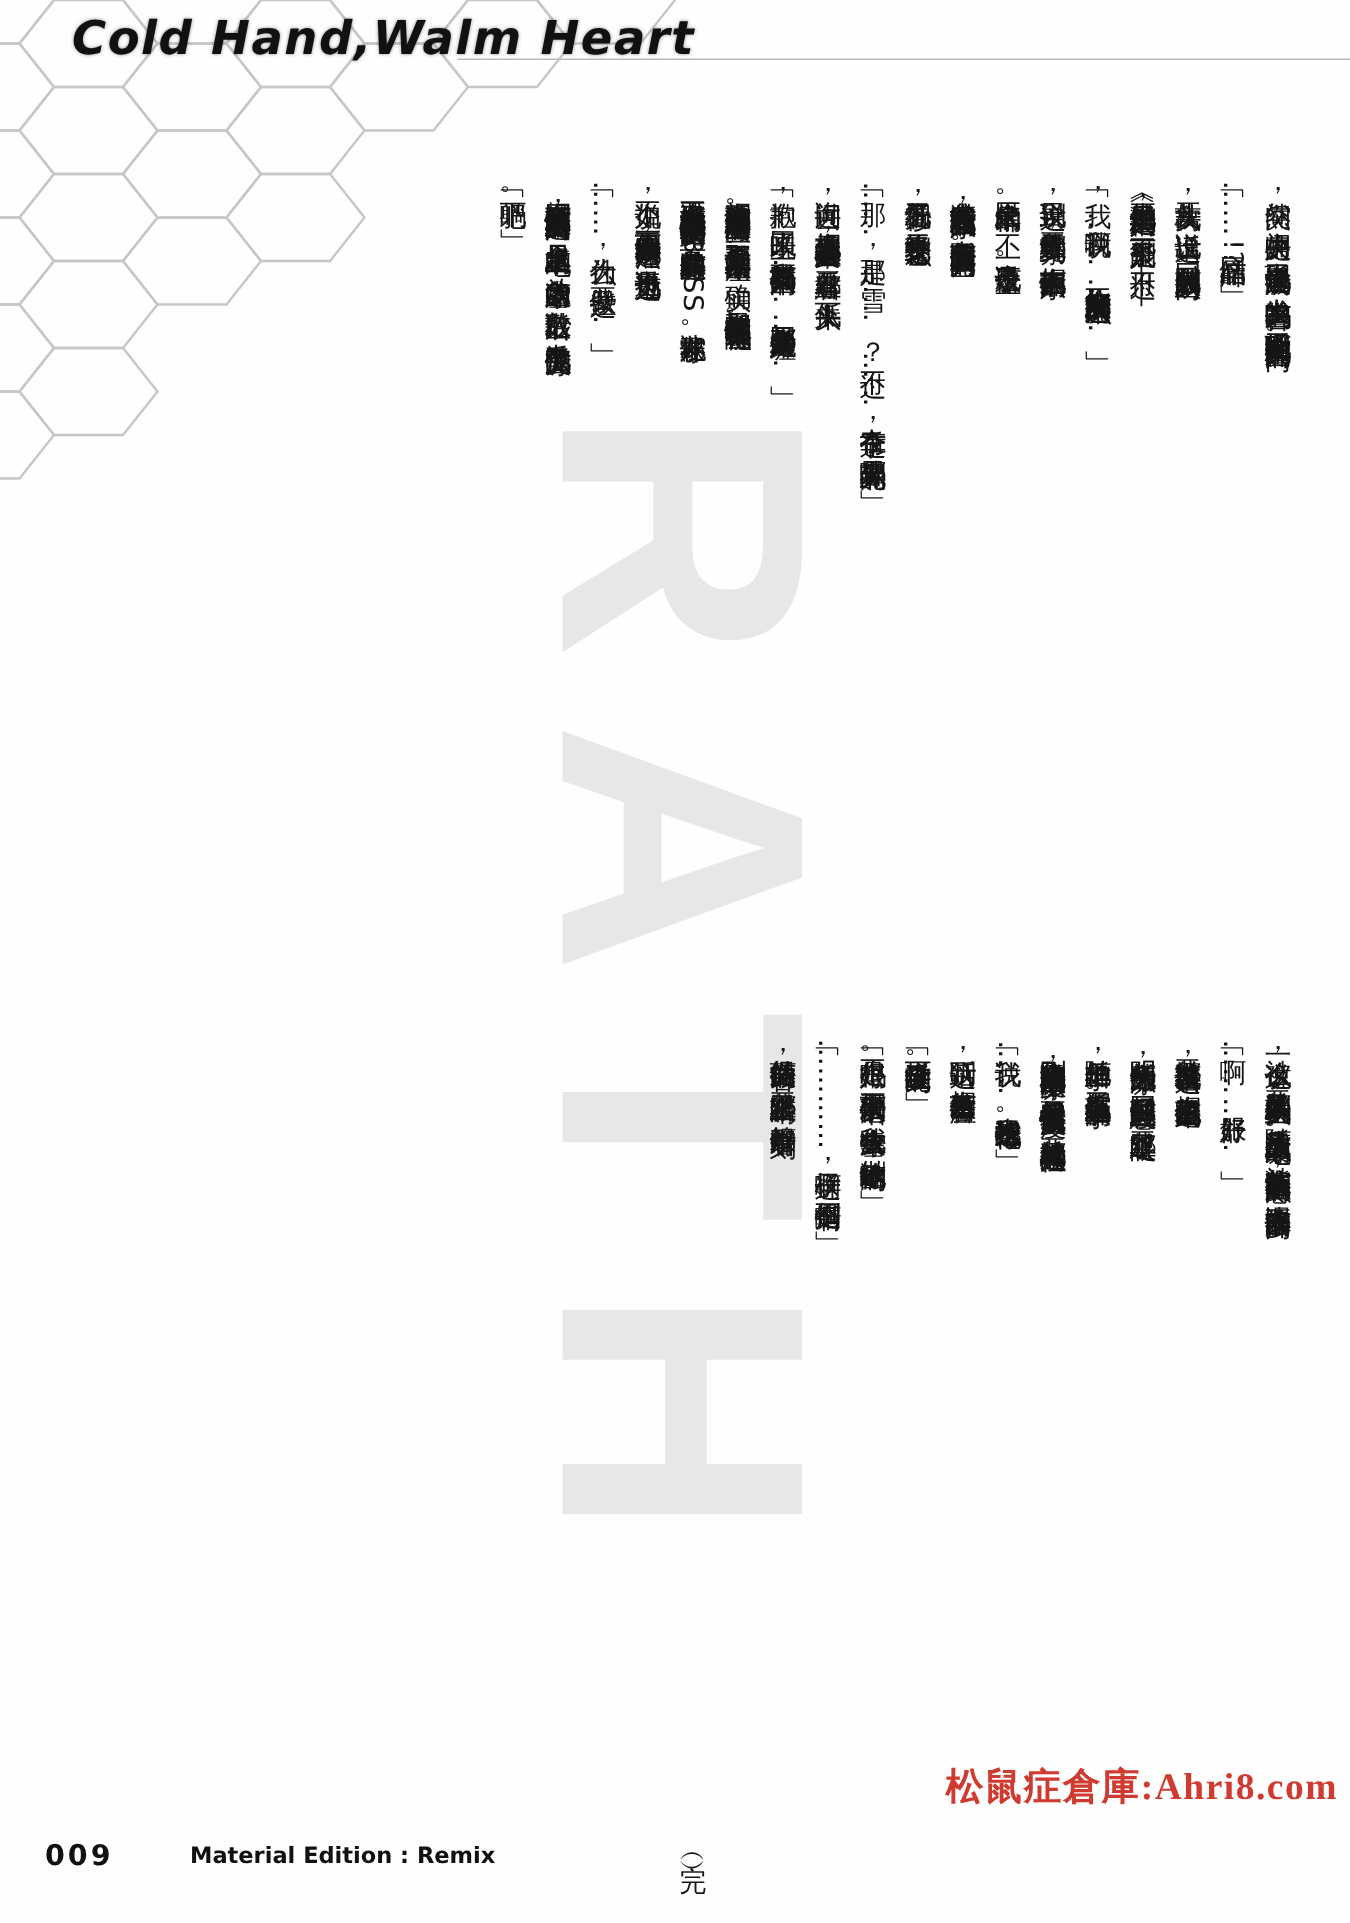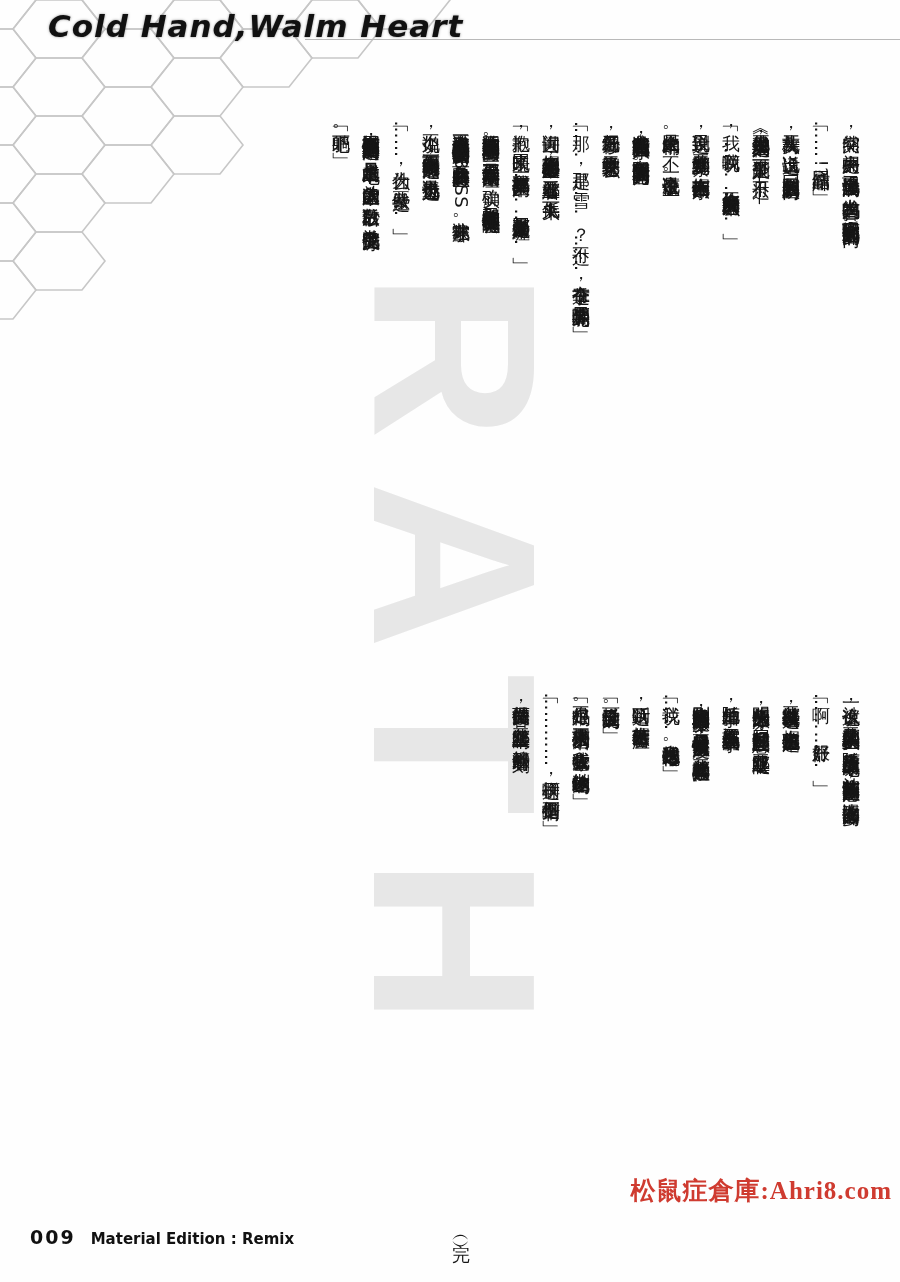--- a/index.html
+++ b/index.html
@@ -32,24 +32,24 @@
     position:absolute;right:34px;z-index:2;
     writing-mode:vertical-rl;
     font-size:18px;line-height:30px;letter-spacing:.5px;
     line-break:strict;color:#161616;
   }
   #story-part-1{top:102px;height:558px;}
   #story-part-2{top:674px;height:556px;}
   .vtext p{margin:0;text-indent:1em;}
   .vtext p.ending{margin-block-start:30px;text-align:end;text-indent:0;}
   
-  .footer{position:absolute;left:30px;top:1226px;display:flex;align-items:flex-end;gap:15px;z-index:2;}
+  .footer{position:absolute;left:30px;top:1226px;display:flex;align-items:center;gap:15px;z-index:2;}
   .page-num{font-size:19px;font-weight:bold;letter-spacing:2px;color:#111;}
   .series{font-size:24px;font-weight:600;letter-spacing:.5px;color:#111;}
-  .edition{font-size:15px;font-weight:bold;color:#111;}
+  .edition{font-size:15px;font-weight:bold;color:#111;margin-left:36px;}
   
   .site-credit{
     position:absolute;right:8px;top:1174px;z-index:2;
     font-size:25px;font-weight:bold;color:#cf3b30;letter-spacing:1px;
     font-family:"Liberation Serif","DejaVu Serif",serif;
   }
 </style>
 </head>
 <body>
 

